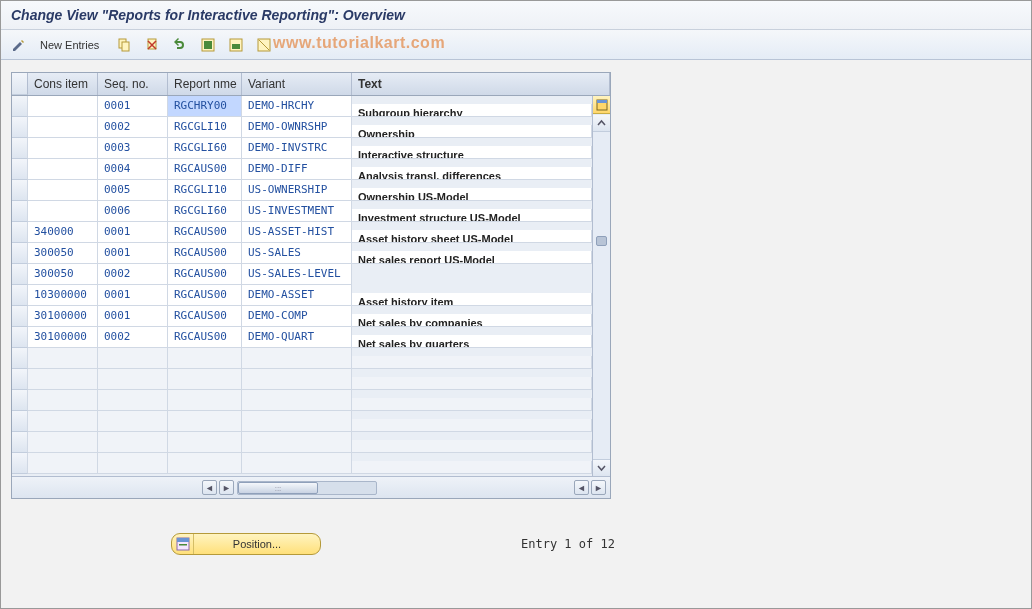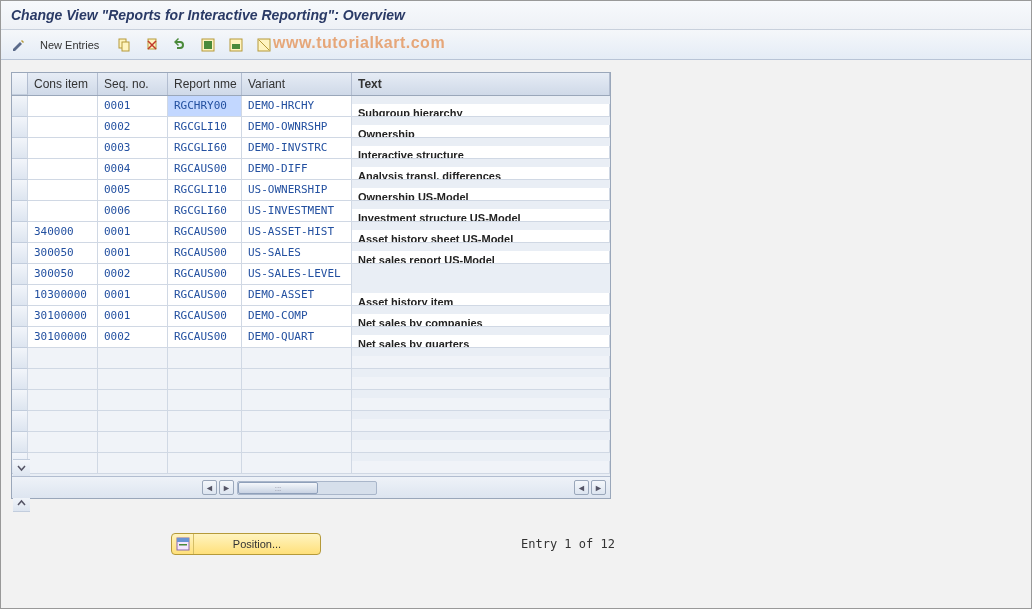--- a/index.html
+++ b/index.html
@@ -83,21 +83,20 @@
   }
   .th {
     padding: 4px 6px;
     border-right: 1px solid #b2bdd0;
     white-space: nowrap;
     overflow: hidden;
   }
   .body-wrap {
     display:flex;
     height: 380px;
-    flex-direction: column;
   }
   .rows {
     flex: 1;
     overflow: hidden;
   }
   .row {
     display:flex;
     height: 21px;
     font-size: 11px;
   }
@@ -183,21 +182,21 @@
     align-items: center;
     padding-left: 160px;
     gap: 200px;
     font-family: "Lucida Console", Monaco, monospace;
     font-size: 12px;
   }
   .position-btn {
     display:flex; width: 150px; height:22px;
     background: linear-gradient(#fff4c0,#ffe07a);
     border:1px solid #b59a3a;
-    border-radius:4px;
+    border-radius:9px;
     align-items:center;
     cursor:pointer;
   }
   .position-btn .pos-icon {
     width:22px; height:100%;
     display:flex; align-items:center; justify-content:center;
     border-right:1px solid #d4bd66;
   }
   .position-btn .pos-label {
     flex:1; text-align:center;

